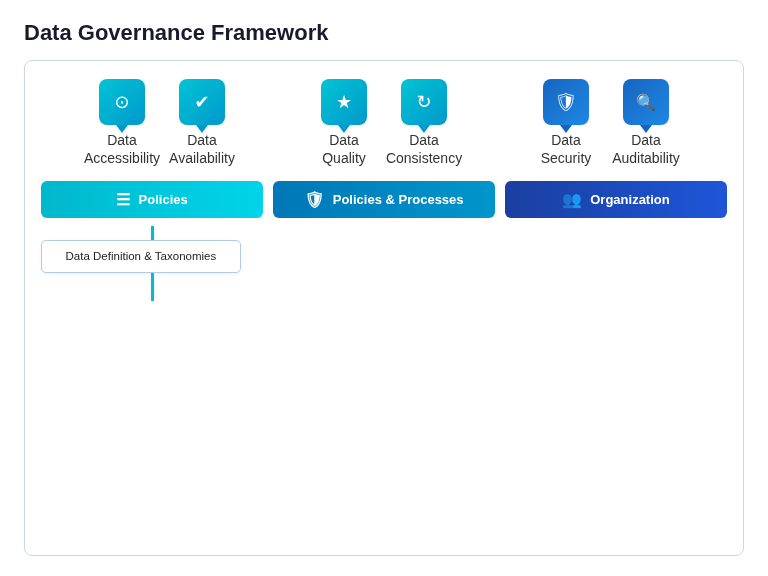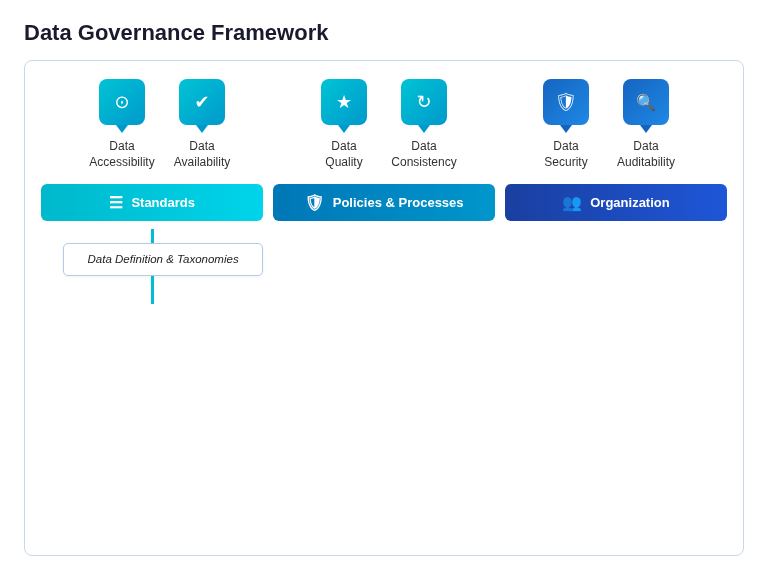--- a/index.html
+++ b/index.html
@@ -86,25 +86,25 @@
       width: 0;
       height: 0;
       border-left: 6px solid transparent;
       border-right: 6px solid transparent;
       border-top: 8px solid;
     }
     .icon-shape.cyan::after { border-top-color: #0099cc; }
     .icon-shape.blue::after { border-top-color: #1565c0; }
 
     .icon-label {
-      font-size: 12px;
+      font-size: 14px;
       color: #333;
       text-align: center;
       line-height: 1.3;
-      margin-top: 10px;
+      margin-top: 2px;
     }
 
     
     .columns-row {
       display: flex;
       flex: 1;
       gap: 10px;
       margin-top: 6px;
     }
 
@@ -143,22 +143,21 @@
     .col-header-icon {
       font-size: 16px;
     }
 
     
     .col-items {
       display: flex;
       flex-direction: column;
       gap: 0;
       width: 100%;
-      align-items: flex-end;
-      font-style: italic;
+      align-items: flex-start;
     }
 
     .col-connector {
       width: 3px;
       height: 14px;
       background: #00bcd4;
       margin: 0 auto;
     }
 
     .col-connector.blue-conn {
@@ -248,21 +247,21 @@
           <div class="icon-label">Data<br>Auditability</div>
         </div>
       </div>
     </div>
 
     <div class="columns-row">
 
       <div class="column">
         <div class="col-header standards">
           <span class="col-header-icon">☰</span>
-          <span>Standards</span>
+          <span>Policies</span>
         </div>
         <div class="col-items">
           <div class="col-connector"></div>
           <div class="col-item">Data Definition &amp; Taxonomies</div>
           <div class="col-connector"></div>
           <div class="col-connector"></div>
         </div>
       </div>
 
       <div class="column">

